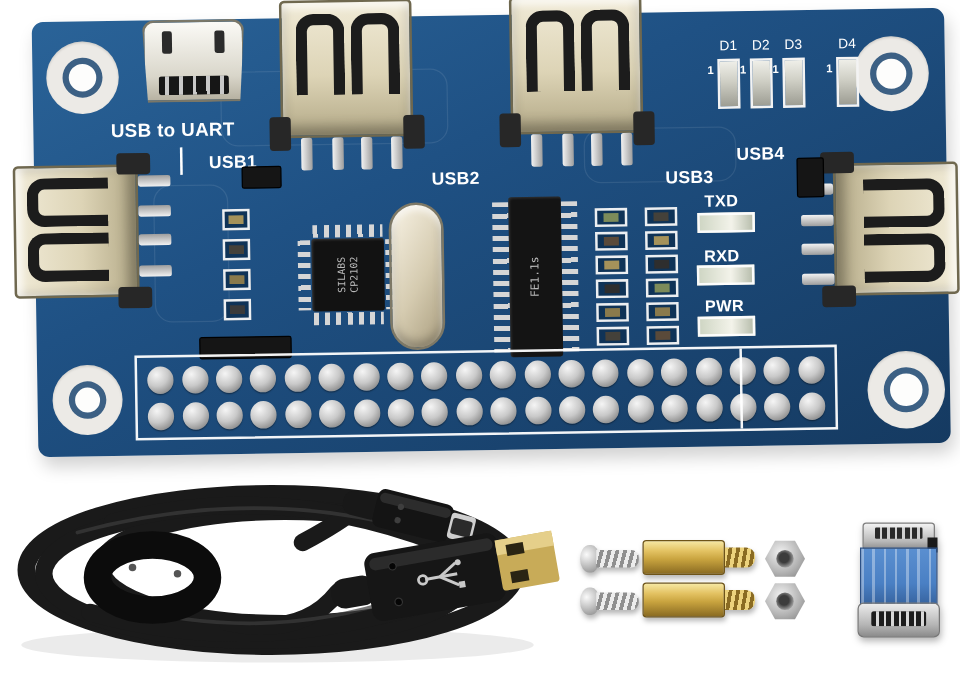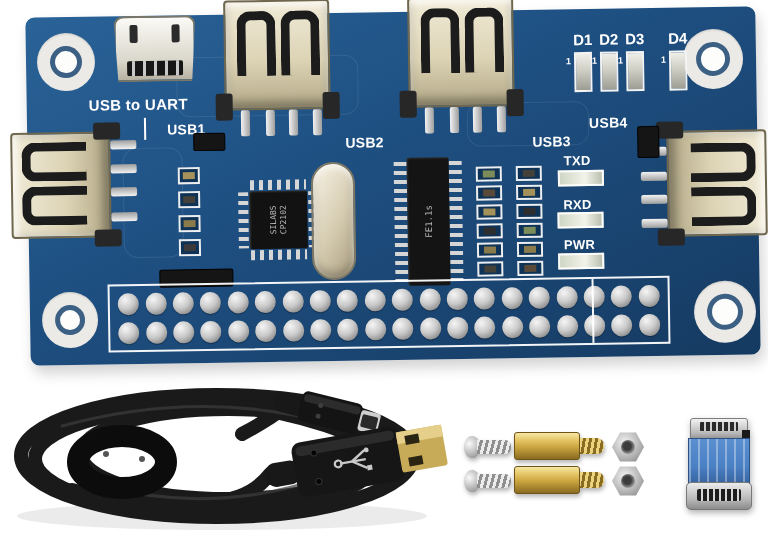--- a/index.html
+++ b/index.html
@@ -41,21 +41,21 @@
   .musb { position:absolute; left:88px; top:0px; width:82px; height:66px;
     background:linear-gradient(180deg,#fbfaf6,#d9d6ca 70%,#b7b2a2);
     border:2px solid #7a7768; border-radius:10px 10px 4px 4px; box-sizing:border-box;
     clip-path:polygon(0 0,100% 0,95% 100%,5% 100%); }
   .musb-hole { position:absolute; top:7px; width:8px; height:18px; background:#2b2b2b; border-radius:2px; }
   .musb-hole.h1{left:14px}.musb-hole.h2{right:14px}
   .musb-slot { position:absolute; left:11px; bottom:4px; width:56px; height:15px; background:#161616; border-radius:2px;
     background-image:repeating-linear-gradient(90deg,#161616 0 5px,#c8c8c8 5px 8px,#161616 8px 11px); }
   
   .dled { position:absolute; width:24px; }
-  .dled-label { font-size:15px; font-weight:bold; color:var(--silk,#fff); text-align:center; }
+  .dled-label { font-size:11px; font-weight:normal; color:var(--silk,#fff); text-align:center; }
   .dled-pkg { position:relative; margin-top:4px; margin-left:3px; width:18px; height:40px; border:2px solid #f3f3f3; background:linear-gradient(180deg,#efefe9 0%,#cfcfc5 45%,#9d9d93 100%); box-sizing:border-box; }
   .dled-one { position:absolute; left:-10px; top:2px; font-size:9px; font-weight:bold; color:#fff; }
   
   .qfp { position:absolute; left:210px; top:166px; width:80px; height:80px; }
   .pinstrip { position:absolute; background-image:repeating-linear-gradient(90deg,#d6d6d6 0 4px,transparent 4px 9px); }
   .pinstrip.v { background-image:repeating-linear-gradient(180deg,#d6d6d6 0 4px,transparent 4px 9px); }
   .qfp .t { left:12px; top:0; width:56px; height:10px; }
   .qfp .b { left:12px; bottom:0; width:56px; height:10px; }
   .qfp .l { left:0; top:12px; width:10px; height:56px; }
   .qfp .r { right:0; top:12px; width:10px; height:56px; }

